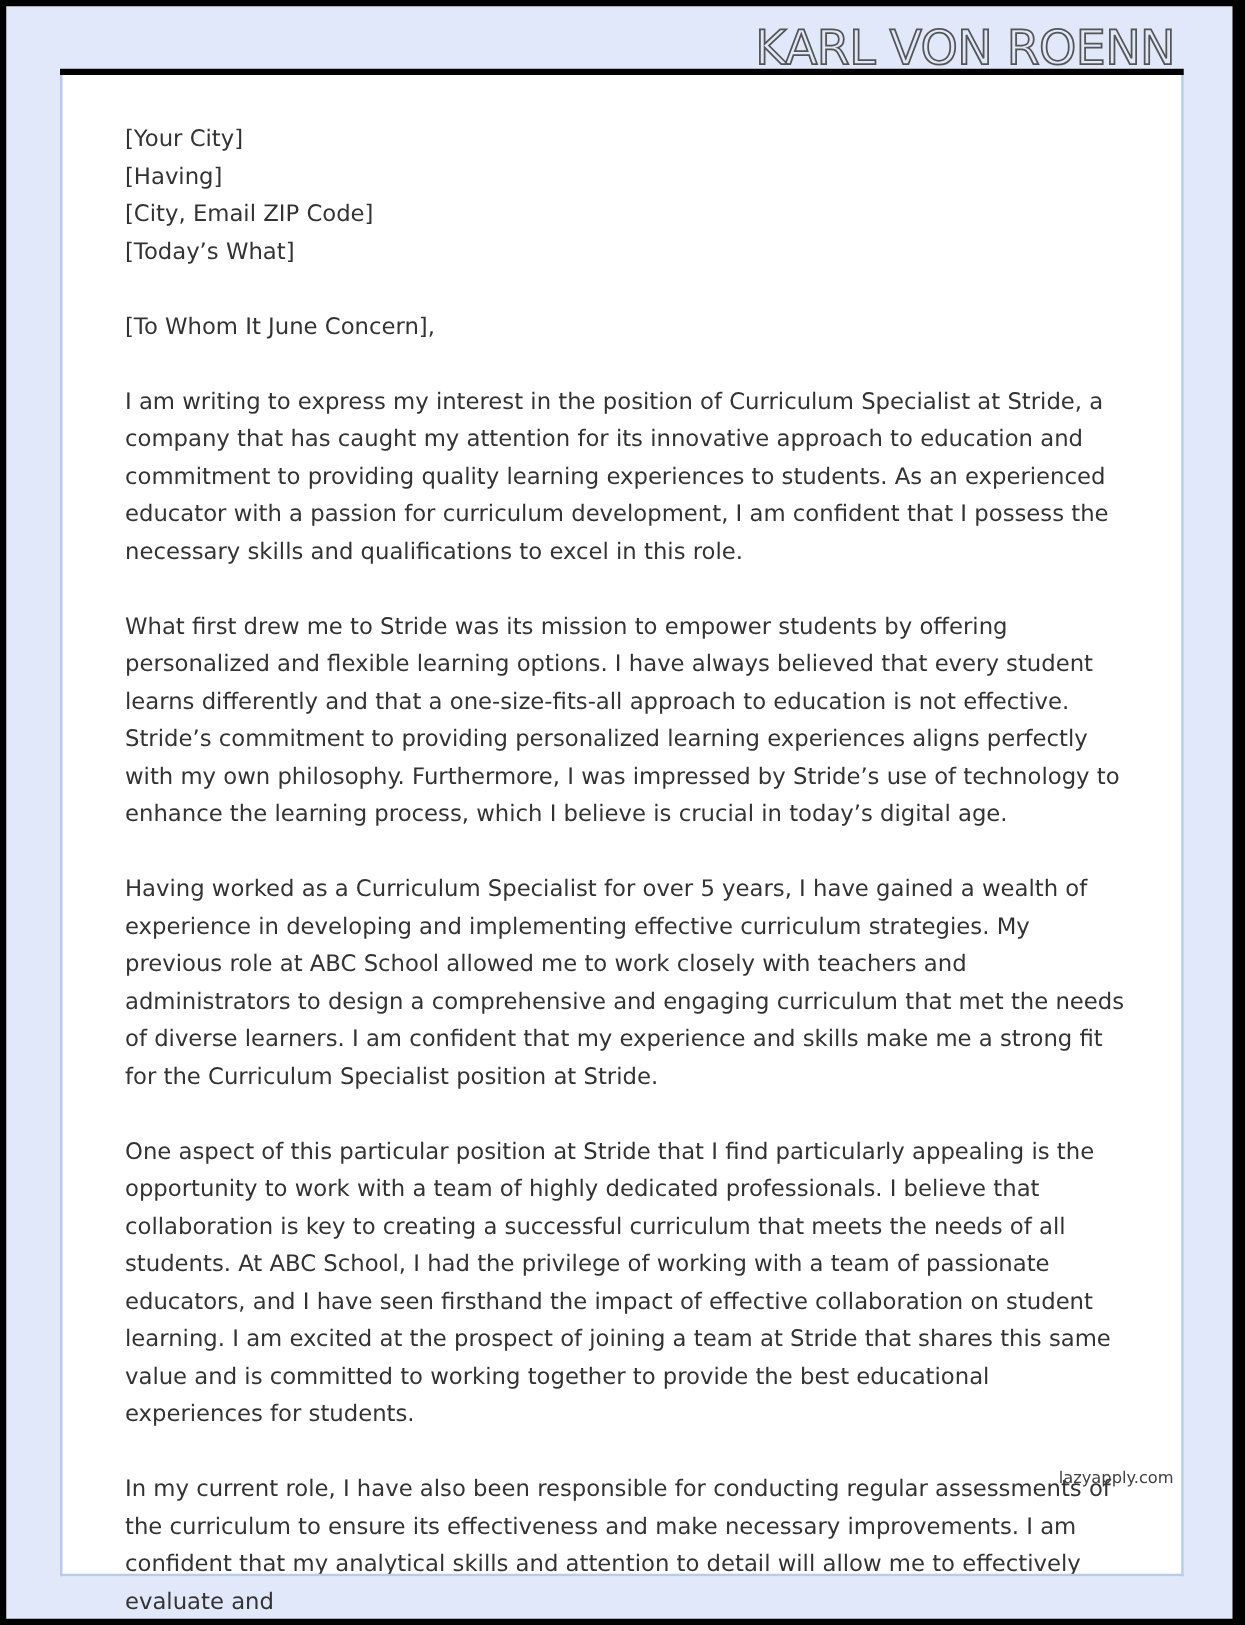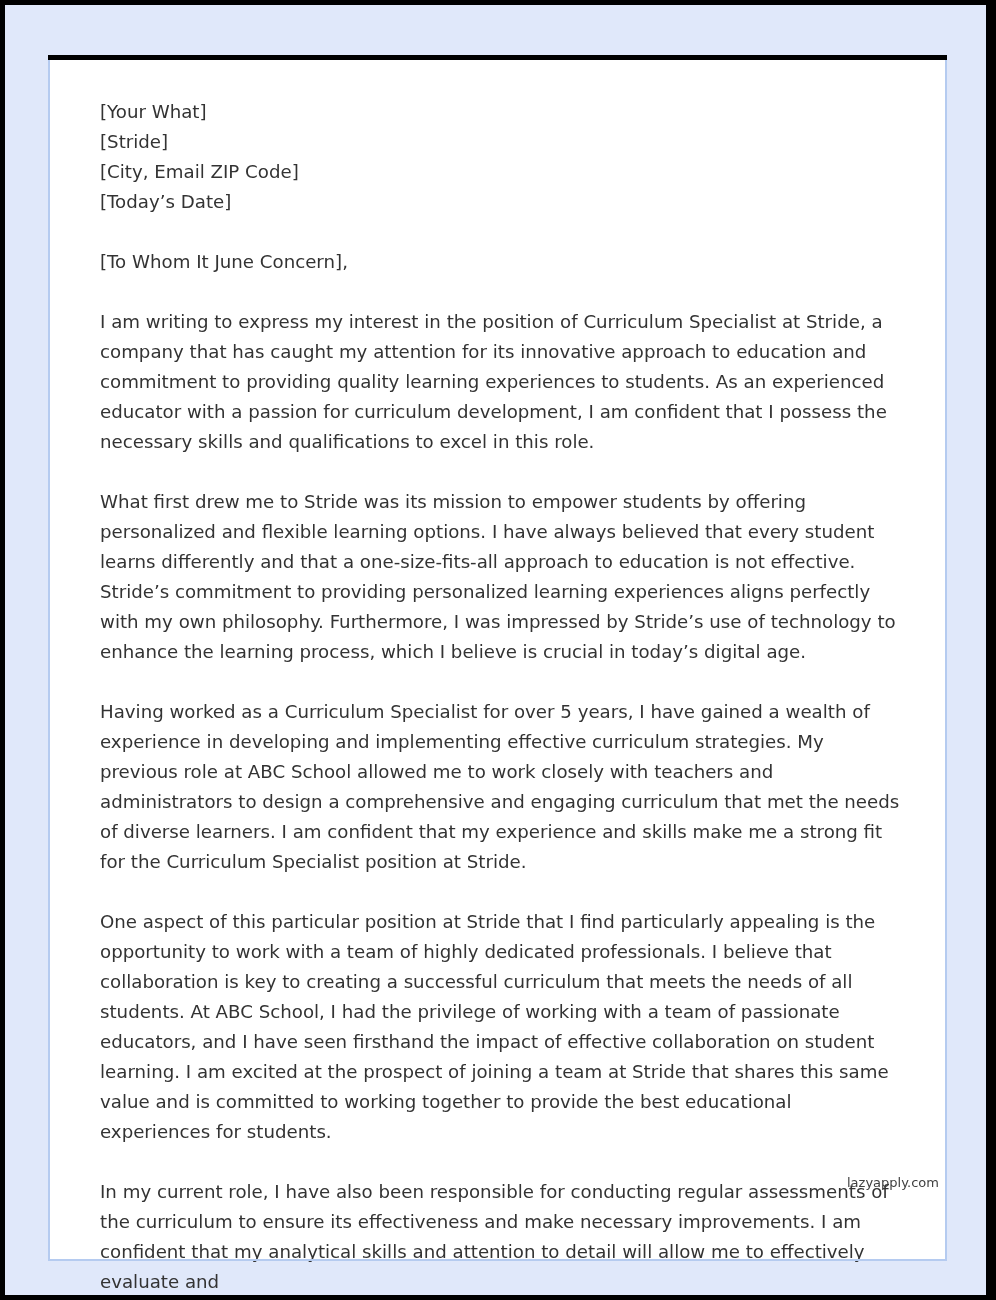--- a/index.html
+++ b/index.html
@@ -82,30 +82,31 @@
     font-size: 13px;
     color: #404040;
     z-index: 4;
     line-height: 16px;
   }
 </style>
 </head>
 <body>
 
 <div class="frame">
+  <div class="header-name">KARL VON ROENN</div>
 
   <div class="card"></div>
   <div class="card-border"></div>
 
   <div class="content">
     <p>
-      <span class="line">[Your What]</span>
-      <span class="line">[Stride]</span>
+      <span class="line">[Your City]</span>
+      <span class="line">[Having]</span>
       <span class="line">[City, Email ZIP Code]</span>
-      <span class="line">[Today’s Date]</span>
+      <span class="line">[Today’s What]</span>
     </p>
     <p>[To Whom It June Concern],</p>
     <p>I am writing to express my interest in the position of Curriculum Specialist at Stride, a company that has caught my attention for its innovative approach to education and commitment to providing quality learning experiences to students. As an experienced educator with a passion for curriculum development, I am confident that I possess the necessary skills and qualifications to excel in this role.</p>
     <p>What first drew me to Stride was its mission to empower students by offering personalized and flexible learning options. I have always believed that every student learns differently and that a one-size-fits-all approach to education is not effective. Stride’s commitment to providing personalized learning experiences aligns perfectly with my own philosophy. Furthermore, I was impressed by Stride’s use of technology to enhance the learning process, which I believe is crucial in today’s digital age.</p>
     <p>Having worked as a Curriculum Specialist for over 5 years, I have gained a wealth of experience in developing and implementing effective curriculum strategies. My previous role at ABC School allowed me to work closely with teachers and administrators to design a comprehensive and engaging curriculum that met the needs of diverse learners. I am confident that my experience and skills make me a strong fit for the Curriculum Specialist position at Stride.</p>
     <p>One aspect of this particular position at Stride that I find particularly appealing is the opportunity to work with a team of highly dedicated professionals. I believe that collaboration is key to creating a successful curriculum that meets the needs of all students. At ABC School, I had the privilege of working with a team of passionate educators, and I have seen firsthand the impact of effective collaboration on student learning. I am excited at the prospect of joining a team at Stride that shares this same value and is committed to working together to provide the best educational experiences for students.</p>
     <p>In my current role, I have also been responsible for conducting regular assessments of the curriculum to ensure its effectiveness and make necessary improvements. I am confident that my analytical skills and attention to detail will allow me to effectively evaluate and</p>
   </div>
 
   <div class="watermark">lazyapply.com</div>

